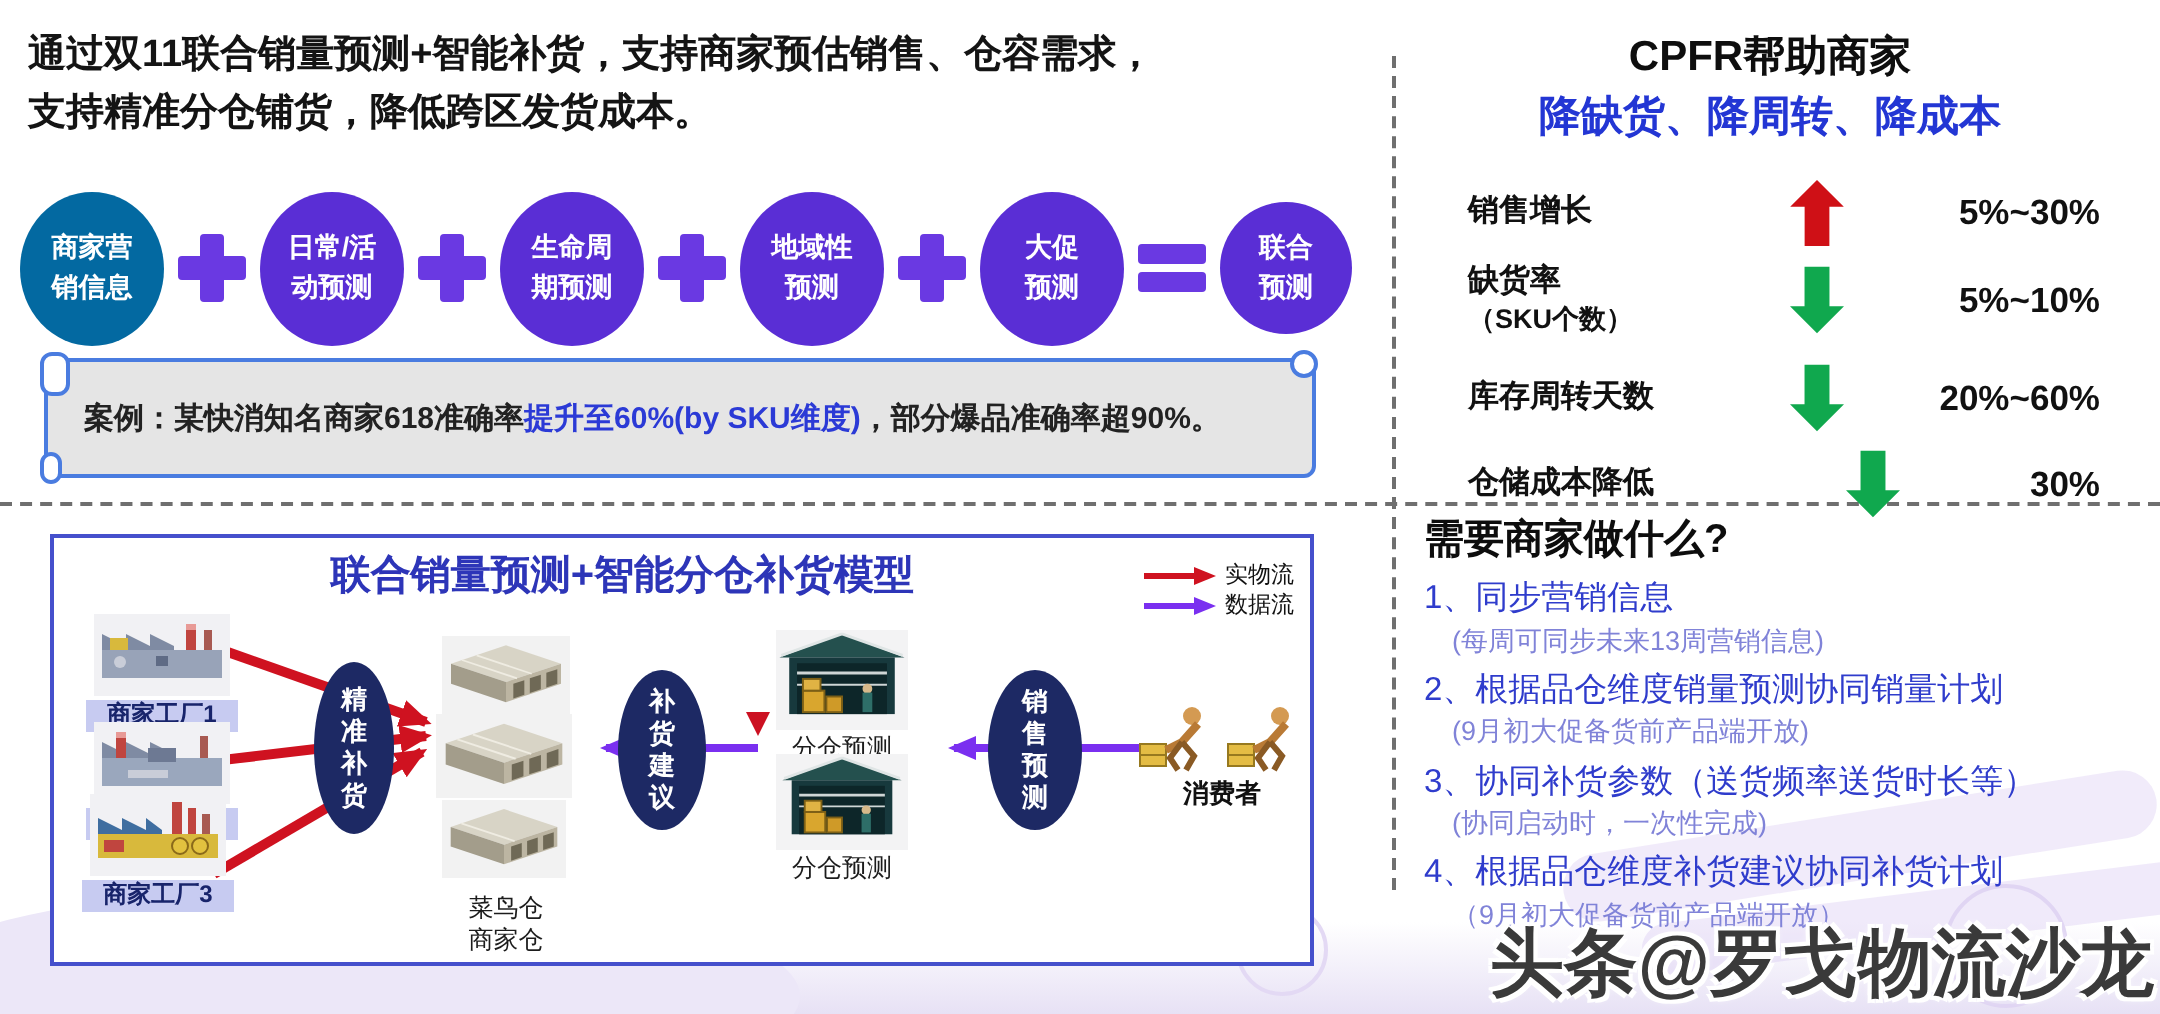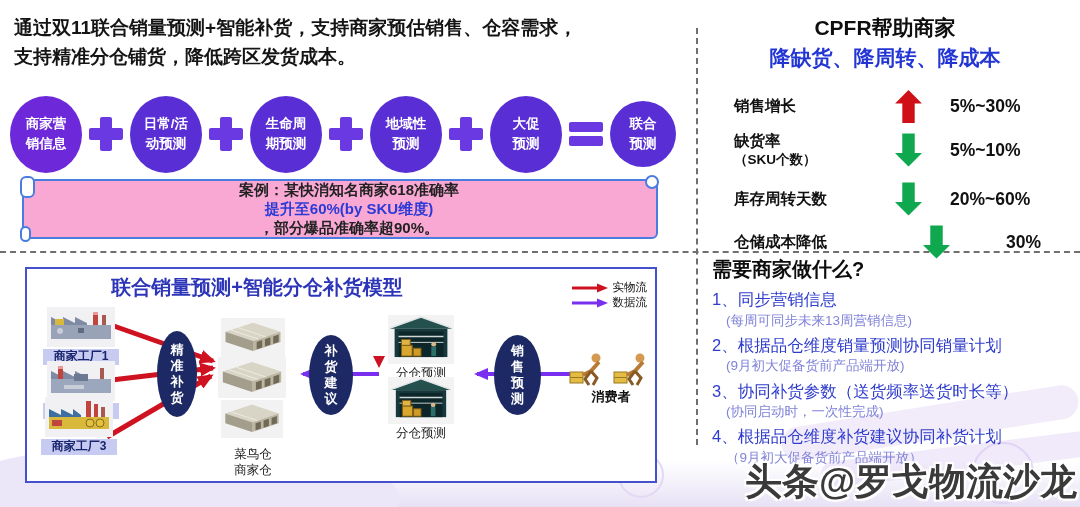--- a/index.html
+++ b/index.html
@@ -25,53 +25,53 @@
   
   .headline { position:absolute; left:14px; top:13px; width:670px; z-index:2;
     font-size:19px; font-weight:bold; color:#141414; line-height:1.55; }
 
   
   .formula-row { position:absolute; left:10px; top:94px; width:666px; height:80px; z-index:2;
     display:flex; align-items:center; justify-content:space-between; }
   .fcircle { width:72px; height:77px; border-radius:50%; background:#5a2ed5; color:#fff;
     display:flex; flex-direction:column; align-items:center; justify-content:center;
     font-size:13.5px; font-weight:bold; line-height:1.5; text-align:center; flex:none; }
-  .fcircle.cyan { background:#6d28d9; }
+  .fcircle.cyan { background:#0369a1; }
   .fcircle.last { width:66px; height:66px; }
   .op { position:relative; width:34px; height:34px; flex:none; }
   .op-plus::before { content:""; position:absolute; left:0; top:11px; width:34px; height:12px;
     background:#6a39e2; border-radius:2px; }
   .op-plus::after { content:""; position:absolute; left:11px; top:0; width:12px; height:34px;
     background:#6a39e2; border-radius:2px; }
   .op-eq::before { content:""; position:absolute; left:0; top:5px; width:34px; height:10px;
     background:#6a39e2; border-radius:2px; }
   .op-eq::after { content:""; position:absolute; left:0; bottom:5px; width:34px; height:10px;
     background:#6a39e2; border-radius:2px; }
 
   
   .case-box { position:absolute; left:22px; top:179px; width:636px; height:60px; z-index:2;
-    border:2.5px solid #4a7ce0; border-radius:6px; background:#f9a8d4;
+    border:2.5px solid #4a7ce0; border-radius:6px; background:#e5e5e5;
     display:flex; align-items:center; padding-left:18px;
-    font-size:15px; font-weight:600; color:#222;flex-direction:column; }
+    font-size:15px; font-weight:600; color:#222; }
   .case-box::before { content:""; position:absolute; left:-4px; top:-5px; width:11px; height:18px;
     border:2px solid #4a7ce0; border-radius:6px; background:#fff; }
   .case-box::after { content:""; position:absolute; right:-3px; top:-6px; width:10px; height:10px;
     border:2px solid #4a7ce0; border-radius:50%; background:#fff; }
   .case-curl-bl { position:absolute; left:-4px; bottom:-5px; width:11px; height:16px;
     border:2px solid #4a7ce0; border-radius:6px; background:#fff; }
   .case-highlight { color:#2b3ad6; font-weight:bold; }
 
   
   .divider-h { position:absolute; left:0; top:251px; width:1080px; border-top:2px dashed #6f6f6f; z-index:1; }
   .divider-v { position:absolute; left:696px; top:28px; height:417px; border-left:2px dashed #6f6f6f; z-index:1; }
 
   
   .panel { position:absolute; left:25px; top:267px; width:632px; height:216px; z-index:2;
     border:2.5px solid #4550cc; background:#fff; }
-  .panel-title { position:absolute; left:30px; top:5px; width:400px; text-align:center;
+  .panel-title { position:absolute; left:30px; top:5px; width:400px; text-align:right;
     font-size:20px; font-weight:bold; color:#2d35b8; z-index:3; }
   .legend { position:absolute; right:8px; top:11px; z-index:3; }
   .legend-row { display:flex; align-items:center; gap:5px; height:15px; }
   .legend-row span { font-size:11.5px; color:#111; }
   .flow-svg { position:absolute; left:0; top:0; z-index:1; }
   .factory { position:absolute; width:76px; text-align:center; z-index:2; }
   .factory .icon-wrap { display:inline-block; background:#f1f1f4; padding:2px 3px; }
   .factory-label { display:block; margin-top:2px; background:#c7cbf1; color:#18246b;
     font-size:12px; font-weight:600; padding:0 1px; line-height:1.3; }
   .f1 { left:16px; top:38px; } .f2 { left:16px; top:92px; } .f3 { left:14px; top:128px; }
@@ -100,21 +100,21 @@
   .cpfr-sub { position:absolute; left:700px; top:44px; width:370px; text-align:center; z-index:2;
     font-size:21px; font-weight:bold; color:#2336d4; }
   .metrics { position:absolute; left:734px; top:88px; width:316px; z-index:2; }
   .metric-row { display:grid; grid-template-columns:146px 56px 1fr; align-items:center; }
   .metric-row.r1 { height:36px; } .metric-row.r2 { height:52px; }
   .metric-row.r3 { height:46px; } .metric-row.r4 { height:40px;gap:28px; }
   .m-label { font-size:15.5px; font-weight:bold; color:#111; line-height:1.3; }
   .m-sub { font-size:13.5px; font-weight:bold; color:#111; }
   .m-sub:empty { display:none; }
   .m-arrow { display:flex; justify-content:center; }
-  .m-value { font-size:17.5px; font-weight:bold; color:#111; padding-left:14px; }
+  .m-value { font-size:17.5px; font-weight:bold; color:#111; padding-left:14px;text-align:right; }
 
   
   .todo { position:absolute; left:712px; top:256px; width:362px; z-index:2; }
   .todo-title { font-size:20px; font-weight:bold; color:#0d0d0d; margin-bottom:3px; }
   .todo-item { font-size:16.5px; font-weight:normal; color:#2f3ccc; margin-top:6px; line-height:1.25; white-space:nowrap; }
   .todo-note { font-size:13.5px; color:#8083d8; margin:3px 0 0 14px; line-height:1.2; }
 
   
   .watermark { position:absolute; right:3px; bottom:0px; z-index:6;
     font-size:37px; font-weight:bold; color:#3a3a3a; letter-spacing:0;

